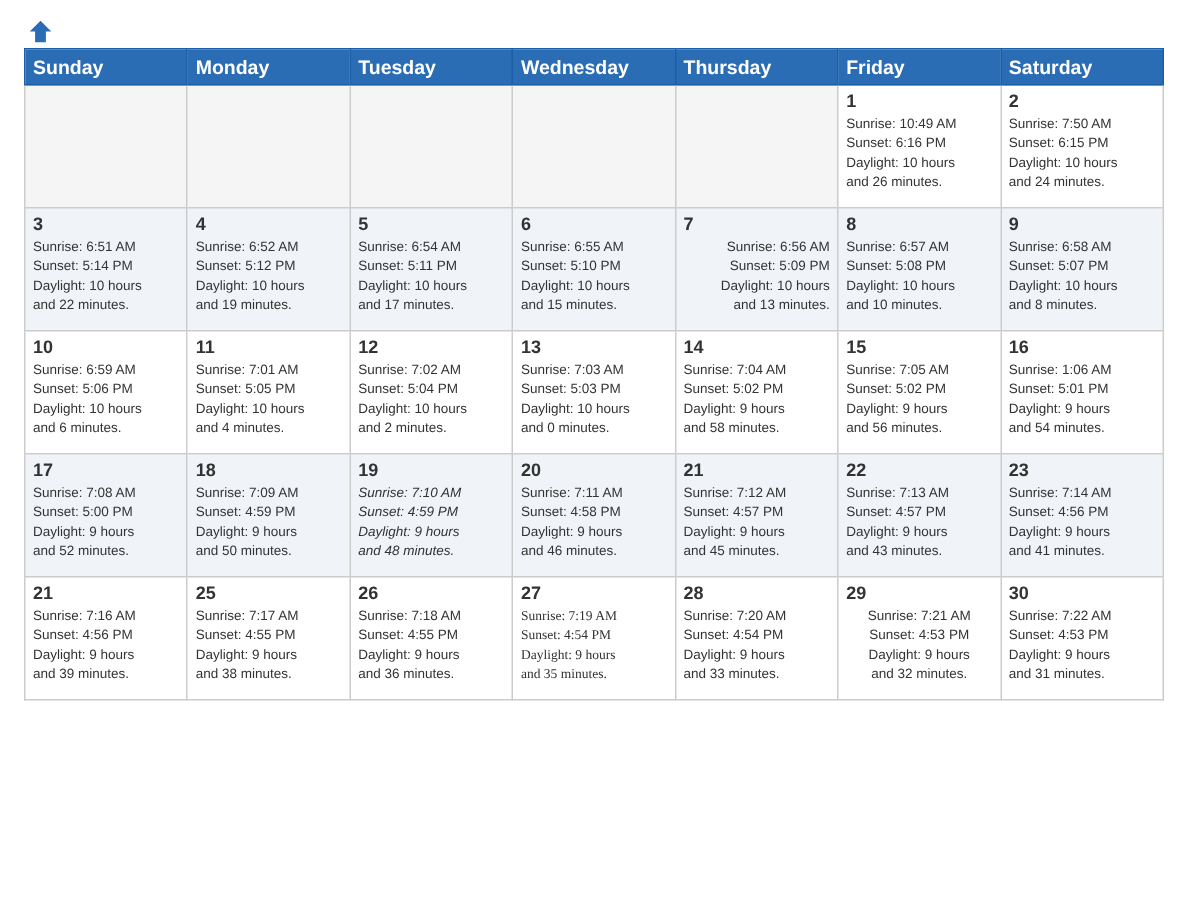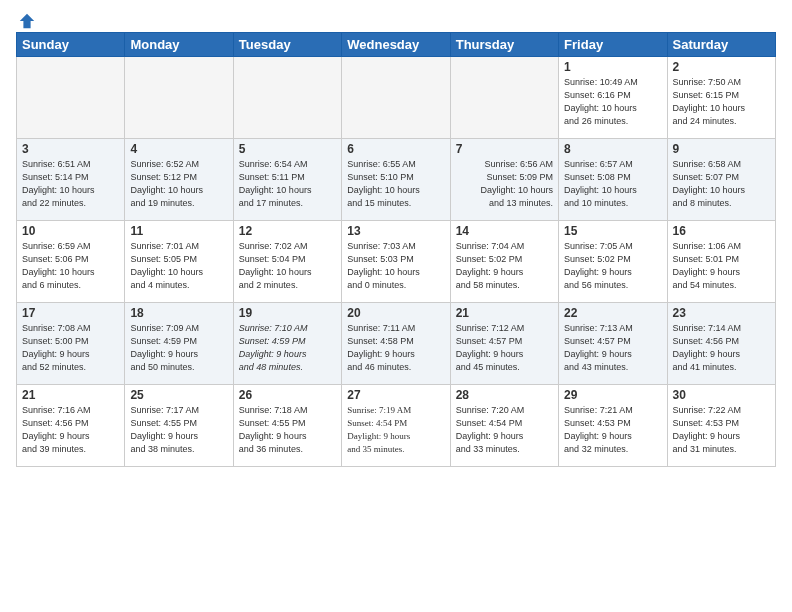--- a/index.html
+++ b/index.html
@@ -335,21 +335,21 @@
           </td>
           <td>
             <span class="day-number">28</span>
             <div class="day-info" style="white-space: pre-line;">Sunrise: 7:20 AM
 Sunset: 4:54 PM
 Daylight: 9 hours
 and 33 minutes.</div>
           </td>
           <td>
             <span class="day-number">29</span>
-            <div class="day-info" style="white-space: pre-line;">Sunrise: 7:21 AM
+            <div class="day-info" style="white-space: pre-line; text-align: center;">Sunrise: 7:21 AM
 Sunset: 4:53 PM
 Daylight: 9 hours
 and 32 minutes.</div>
           </td>
           <td>
             <span class="day-number">30</span>
             <div class="day-info" style="white-space: pre-line;">Sunrise: 7:22 AM
 Sunset: 4:53 PM
 Daylight: 9 hours
 and 31 minutes.</div>

